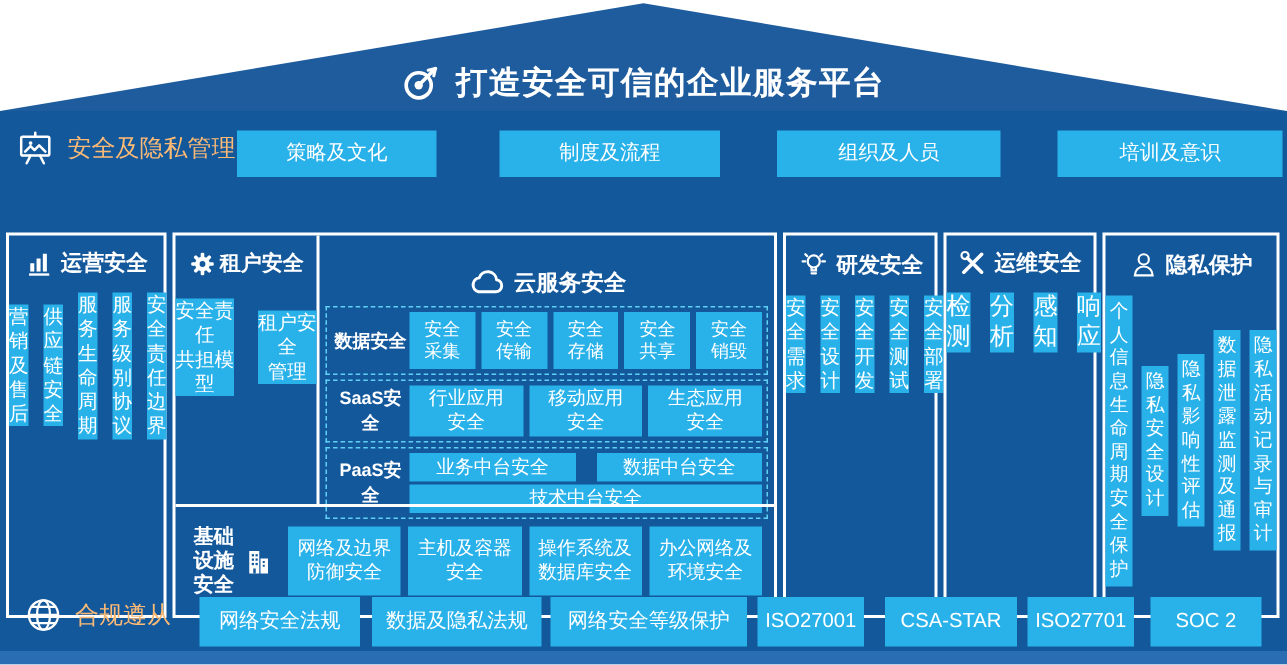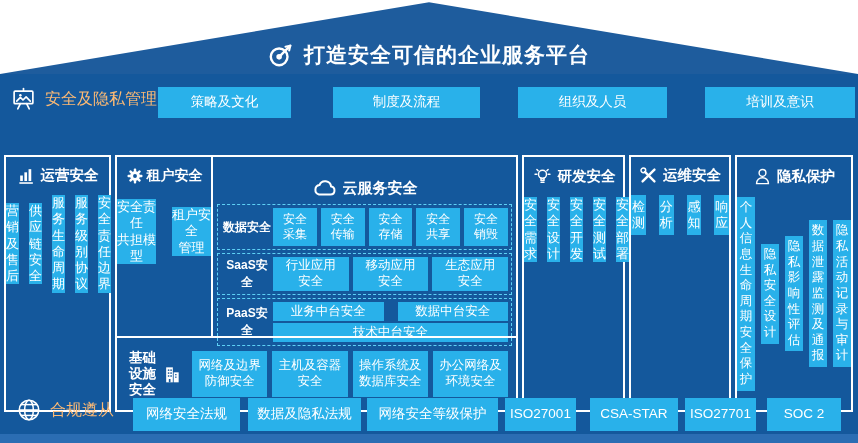--- a/index.html
+++ b/index.html
@@ -30,21 +30,21 @@
   .box-rnd{left:522px;width:103px;}
   .box-om{left:629px;width:102px;}
   .box-privacy{left:735px;width:118px;}
 
   .col-head{display:flex;align-items:center;justify-content:center;gap:5px;color:#fff;
             font-weight:bold;font-size:14.5px;margin:9px 2px 10px;}
   .stack{display:flex;flex-direction:row;align-items:center;gap:10px;}
   .box-ops .btn{width:91px;min-height:31px;font-size:13px;}
   .box-rnd .btn{width:83px;min-height:30px;font-size:13px;}
   .box-om .stack{gap:13px;}
-  .box-om .btn{width:78px;min-height:40px;font-size:13px;}
+  .box-om .btn{width:78px;min-height:40px;font-size:16px;}
   .box-privacy .stack{gap:6px;font-family:Liberation Serif, serif;}
   .box-privacy .btn{width:102px;min-height:26px;padding:3px 2px;font-size:12.5px;}
 
   .tenant{position:absolute;left:0;top:0;width:96px;height:179px;border-right:2px solid #fff;
           box-sizing:border-box;}
   .tenant .col-head{font-size:14px;margin:10px 2px 14px;gap:3px;}
   .tenant .stack{gap:16px;}
   .tenant .btn{width:74px;min-height:46px;font-size:13px;}
   .hdivider{position:absolute;left:0;top:179px;width:100%;height:2px;background:#fff;}
   .cloud{position:absolute;left:96px;top:0;right:0;height:179px;padding:14px 4px;box-sizing:border-box;}

